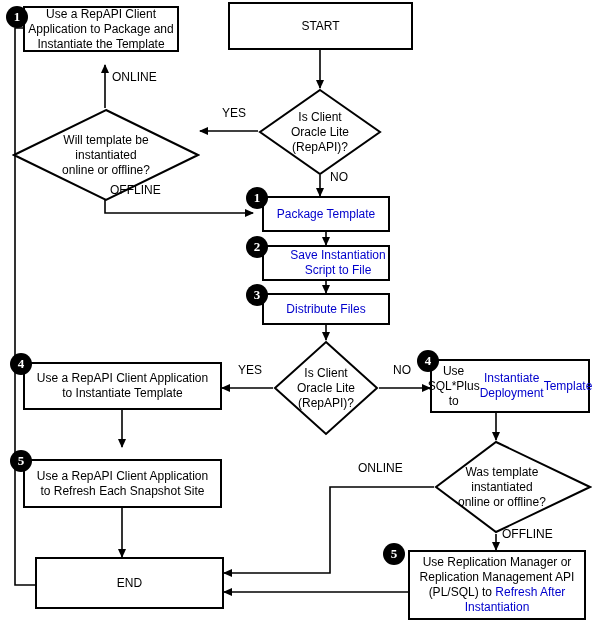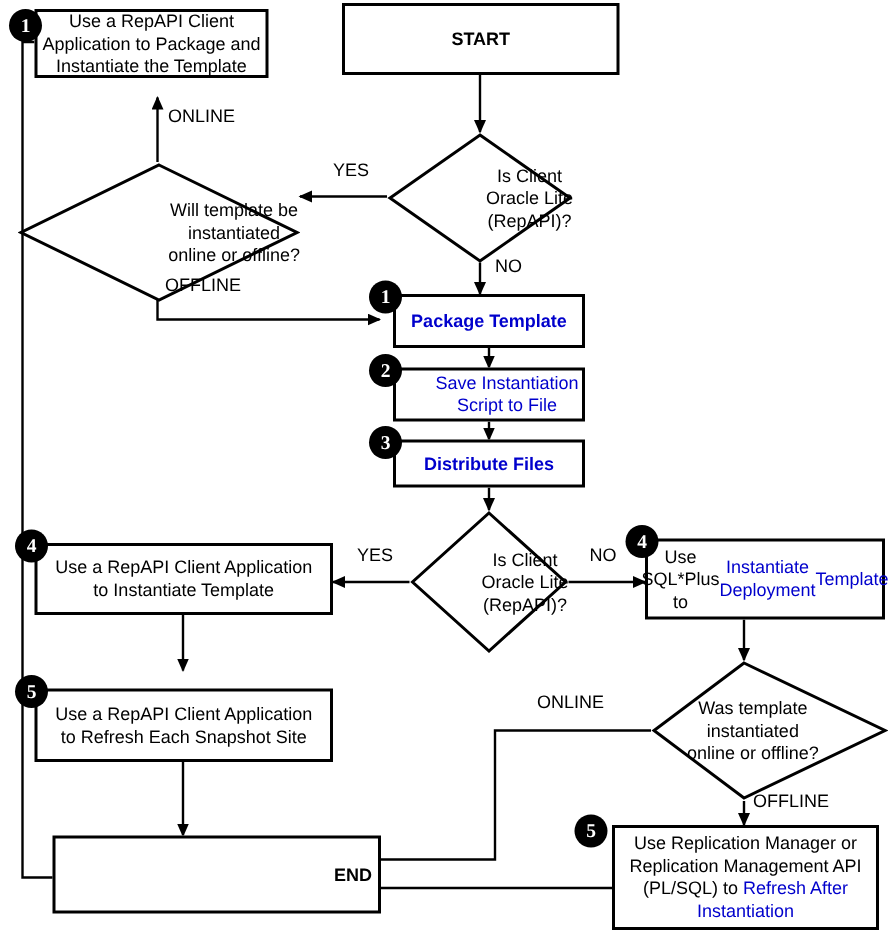--- a/index.html
+++ b/index.html
@@ -30,40 +30,40 @@
     background: #ffffff;
     display: flex;
     align-items: center;
     justify-content: center;
     text-align: center;
     font-size: 12px;
     line-height: 15px;
     color: #000000;
     z-index: 3;
   }
-  .node .txt { padding: 0 4px; font-weight: bold; }
+  .node .txt { padding: 0 4px; }
   .blue { color: #0000CC; }
   .diamond-wrap {
     position: absolute;
     z-index: 3;
   }
   .diamond-wrap svg {
     position: absolute;
     left: 0;
     top: 0;
   }
   .diamond-label {
     position: absolute;
     left: 0;
     top: 0;
     width: 100%;
     height: 100%;
     display: flex;
     align-items: center;
-    justify-content: flex-end;
+    justify-content: center;
     text-align: center;
     font-size: 12px;
     line-height: 15px;
     color: #000000;
   }
   .badge {
     position: absolute;
     width: 22px;
     height: 22px;
     border-radius: 50%;
@@ -237,21 +237,21 @@
   </div>
 
   <div class="node" style="left:408px; top:550px; width:178px; height:70px; flex-direction:column; justify-content:center;">
     <span>Use Replication Manager or</span>
     <span>Replication Management API</span>
     <span><span>(PL/SQL) to</span> <span class="blue">Refresh After</span></span>
     <span class="blue">Instantiation</span>
   </div>
   <div class="badge" style="left:383px; top:543px;">5</div>
 
-  <div class="node" style="left:35px; top:557px; width:219px; height:52px;justify-content:flex-end;">
+  <div class="node" style="left:35px; top:557px; width:189px; height:52px;">
     <span class="txt">END</span>
   </div>
 
   <div class="edge-label" style="left:222px; top:106px;">YES</div>
   <div class="edge-label" style="left:330px; top:170px;">NO</div>
   <div class="edge-label" style="left:112px; top:70px;">ONLINE</div>
   <div class="edge-label" style="left:110px; top:183px;">OFFLINE</div>
   <div class="edge-label" style="left:238px; top:363px;">YES</div>
   <div class="edge-label" style="left:393px; top:363px;">NO</div>
   <div class="edge-label" style="left:358px; top:461px;">ONLINE</div>

